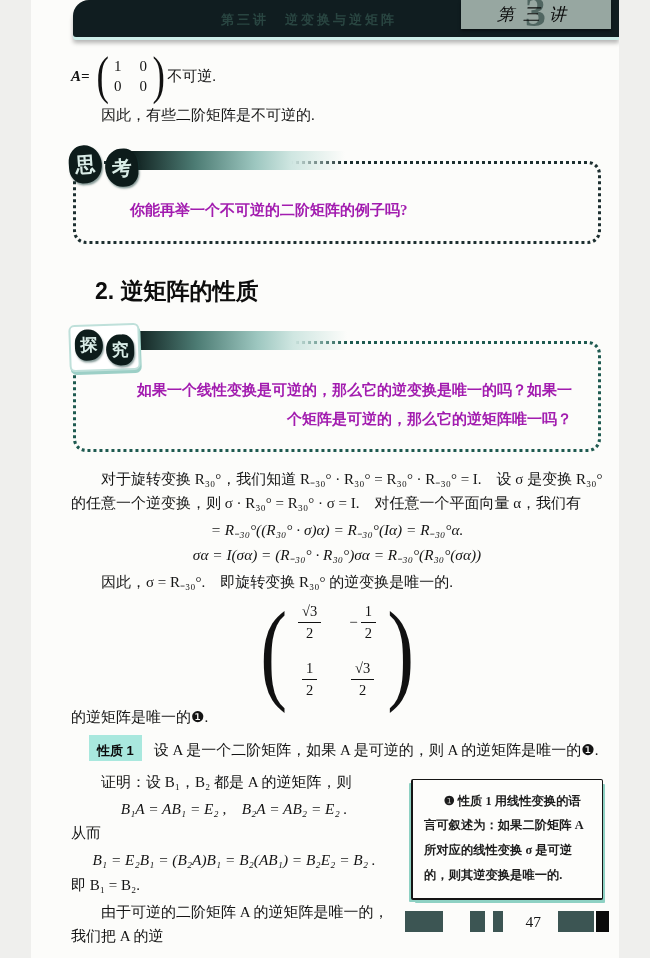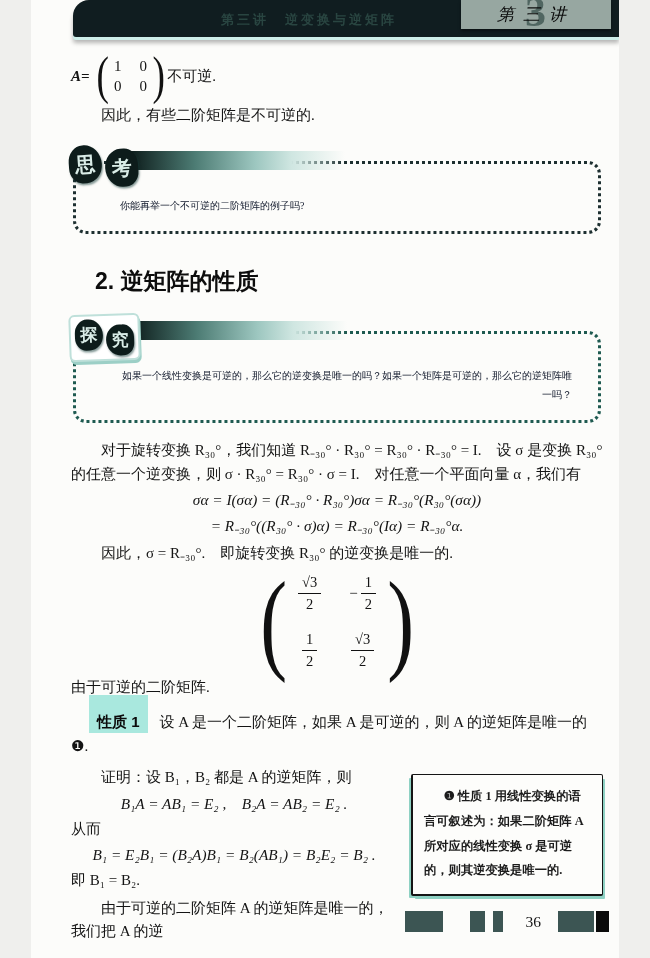--- a/index.html
+++ b/index.html
@@ -84,26 +84,26 @@
     display:flex; gap:3px; box-shadow:1px 3px 0 #9ccfc6; transform:rotate(-2deg);
   }
   .paper .blob { width:28px; height:31px; font-size:17px; }
   .fade-bar {
     height:19px; width:215px; margin:7px 0 0 -8px;
     background:linear-gradient(90deg,#0d1c1b 0%,#4c7b73 30%,#9cc6bf 58%,#cfe6e1 75%,rgba(255,255,255,0) 100%);
   }
   .callout-box { border-radius:13px; padding:32px 26px 15px 24px; }
   .think-border { border:3.5px dotted #1d2f30; }
   .explore-border { border:3.5px dotted #1e5a50;text-align:right; }
-  .callout-box p { text-indent:2em; line-height:1.95; font-size:10px; color:#0f172a; }
+  .callout-box p { text-indent:2em; line-height:1.95; font-size:15px; color:#a21caf;font-weight:bold; }
   
   .property { margin:10px 0 8px; }
   .prop-label {
     background:#a9e8de; font-family:"Liberation Sans", sans-serif; font-weight:bold;
-    padding:18px 8px 3px; margin:0 12px 0 18px; font-size:15px; color:#0b0b0b;
+    padding:8px 8px 3px; margin:0 12px 0 18px; font-size:13px; color:#0b0b0b;
   }
   
   .note-float {
     float:right; width:192px; margin:8px 0 6px 14px; background:#fdfdfb;
     border:2px solid #151515; border-top-width:1px; border-right-width:1px;
     box-shadow:-3px 3px 0 -1px #8ed1c3, 3px 4px 0 -1px #8ed1c3;
     padding:9px 11px 11px; border-radius:2px;
   }
   .note-float p {
     font-size:12.3px; line-height:2.0; text-indent:1.6em; color:#1c1c1c;
@@ -168,22 +168,22 @@
           <span class="blob">究</span>
         </div>
         <div class="fade-bar"></div>
       </div>
       <div class="callout-box explore-border">
         <p>如果一个线性变换是可逆的，那么它的逆变换是唯一的吗？如果一个矩阵是可逆的，那么它的逆矩阵唯一吗？</p>
       </div>
     </section>
 
     <p class="indent" style="margin-top:16px">对于旋转变换 R₃₀°，我们知道 R₋₃₀° · R₃₀° = R₃₀° · R₋₃₀° = I.　设 σ 是变换 R₃₀° 的任意一个逆变换，则 σ · R₃₀° = R₃₀° · σ = I.　对任意一个平面向量 α，我们有</p>
+    <div class="eq">= R₋₃₀°((R₃₀° · σ)α) = R₋₃₀°(Iα) = R₋₃₀°α.</div>
     <div class="eq">σα = I(σα) = (R₋₃₀° · R₃₀°)σα = R₋₃₀°(R₃₀°(σα))</div>
-    <div class="eq">= R₋₃₀°((R₃₀° · σ)α) = R₋₃₀°(Iα) = R₋₃₀°α.</div>
     <p class="indent mt4">因此，σ = R₋₃₀°.　即旋转变换 R₃₀° 的逆变换是唯一的.</p>
 
     <div class="matrix-display">
       <span class="matrix">
         <span class="paren big">(</span>
         <span class="mgrid-big">
           <span class="cell">
             <span class="frac">
               <span class="num">√3</span>
               <span class="den">2</span>
@@ -206,39 +206,39 @@
             <span class="frac">
               <span class="num">√3</span>
               <span class="den">2</span>
             </span>
           </span>
         </span>
         <span class="paren big">)</span>
       </span>
     </div>
 
-    <p>由于可逆的二阶矩阵.</p>
+    <p>的逆矩阵是唯一的❶.</p>
 
     <p class="property"><span class="prop-label">性质 1</span><span>设 A 是一个二阶矩阵，如果 A 是可逆的，则 A 的逆矩阵是唯一的❶.</span></p>
 
     <aside class="note-float">
       <p>❶ 性质 1 用线性变换的语言可叙述为：如果二阶矩阵 A 所对应的线性变换 σ 是可逆的，则其逆变换是唯一的.</p>
     </aside>
 
     <p class="indent">证明：设 B₁，B₂ 都是 A 的逆矩阵，则</p>
     <div class="eq">B₁A = AB₁ = E₂ ,　B₂A = AB₂ = E₂ .</div>
     <p>从而</p>
     <div class="eq">B₁ = E₂B₁ = (B₂A)B₁ = B₂(AB₁) = B₂E₂ = B₂ .</div>
     <p>即 B₁ = B₂.</p>
     <p class="indent mt4">由于可逆的二阶矩阵 A 的逆矩阵是唯一的，我们把 A 的逆</p>
 
   </main>
 
   <div class="footer">
     <div class="blk" style="width:38px"></div>
     <div class="blk" style="width:15px; margin-left:27px"></div>
     <div class="blk" style="width:10px; margin-left:8px"></div>
-    <span class="pageno">36</span>
+    <span class="pageno">47</span>
     <div class="blk" style="width:36px"></div>
     <div class="blk blk-b" style="width:13px; margin-left:2px"></div>
   </div>
 
 </div>
 
 </body></html>

